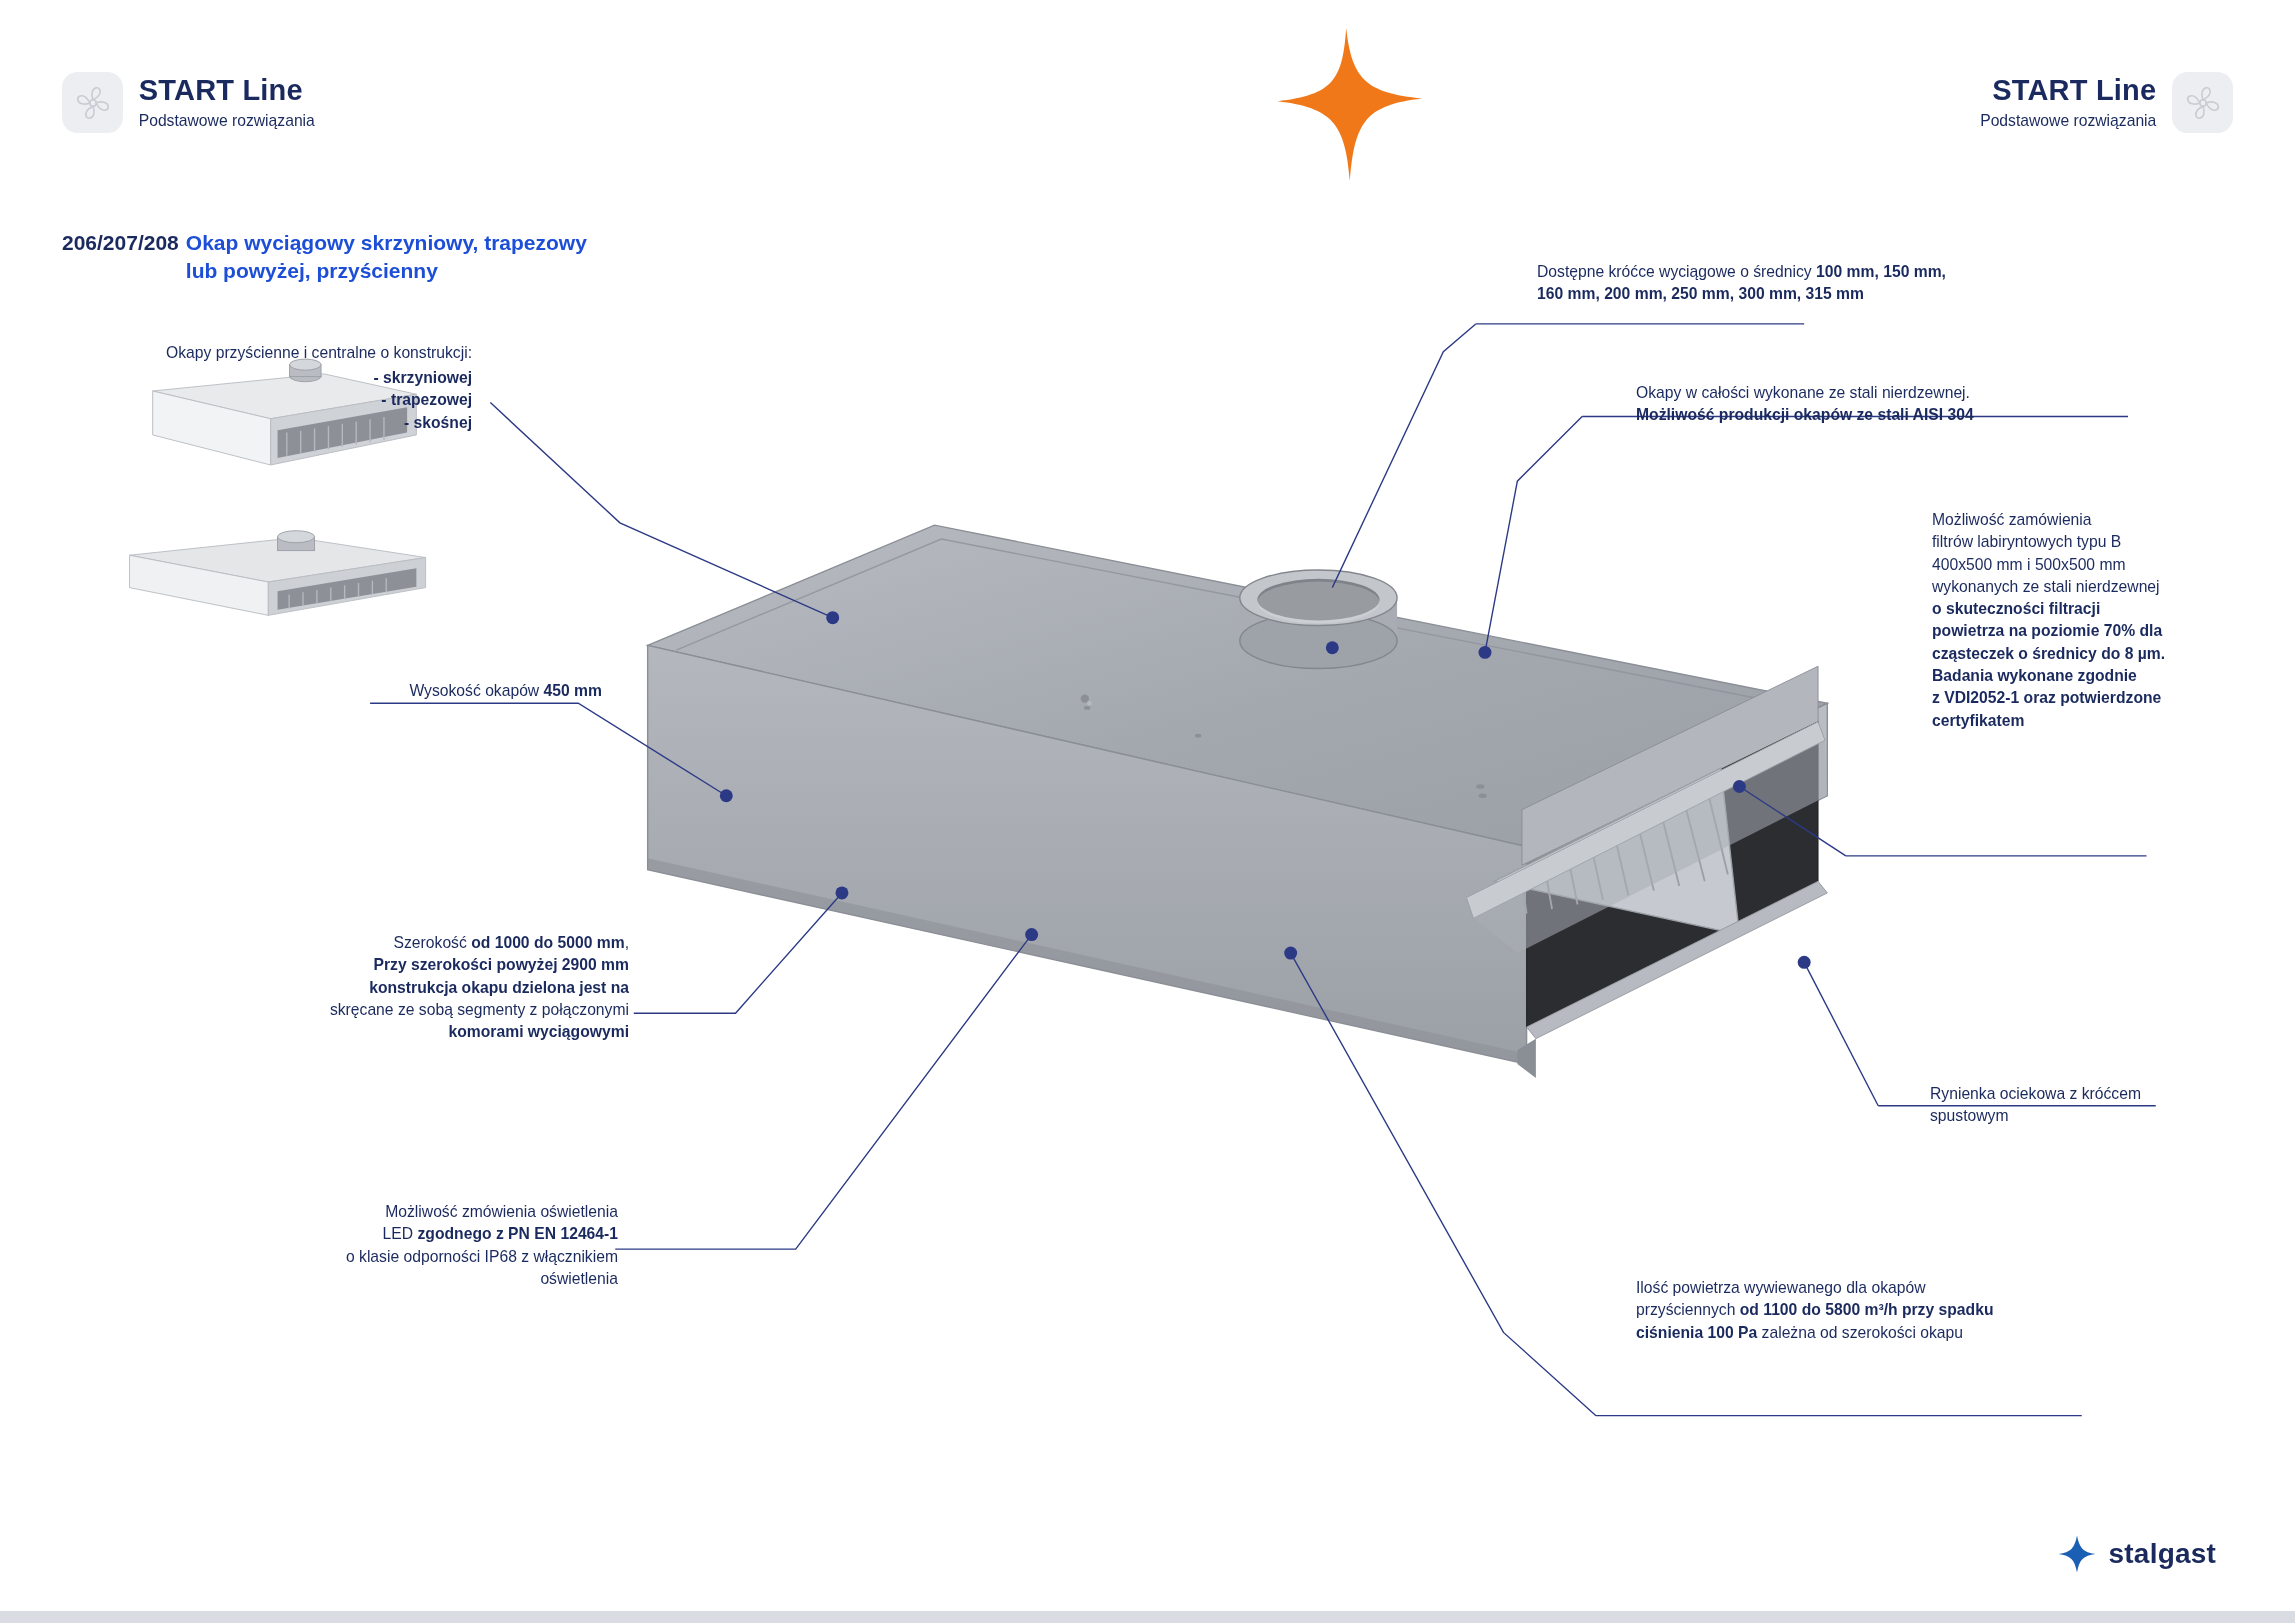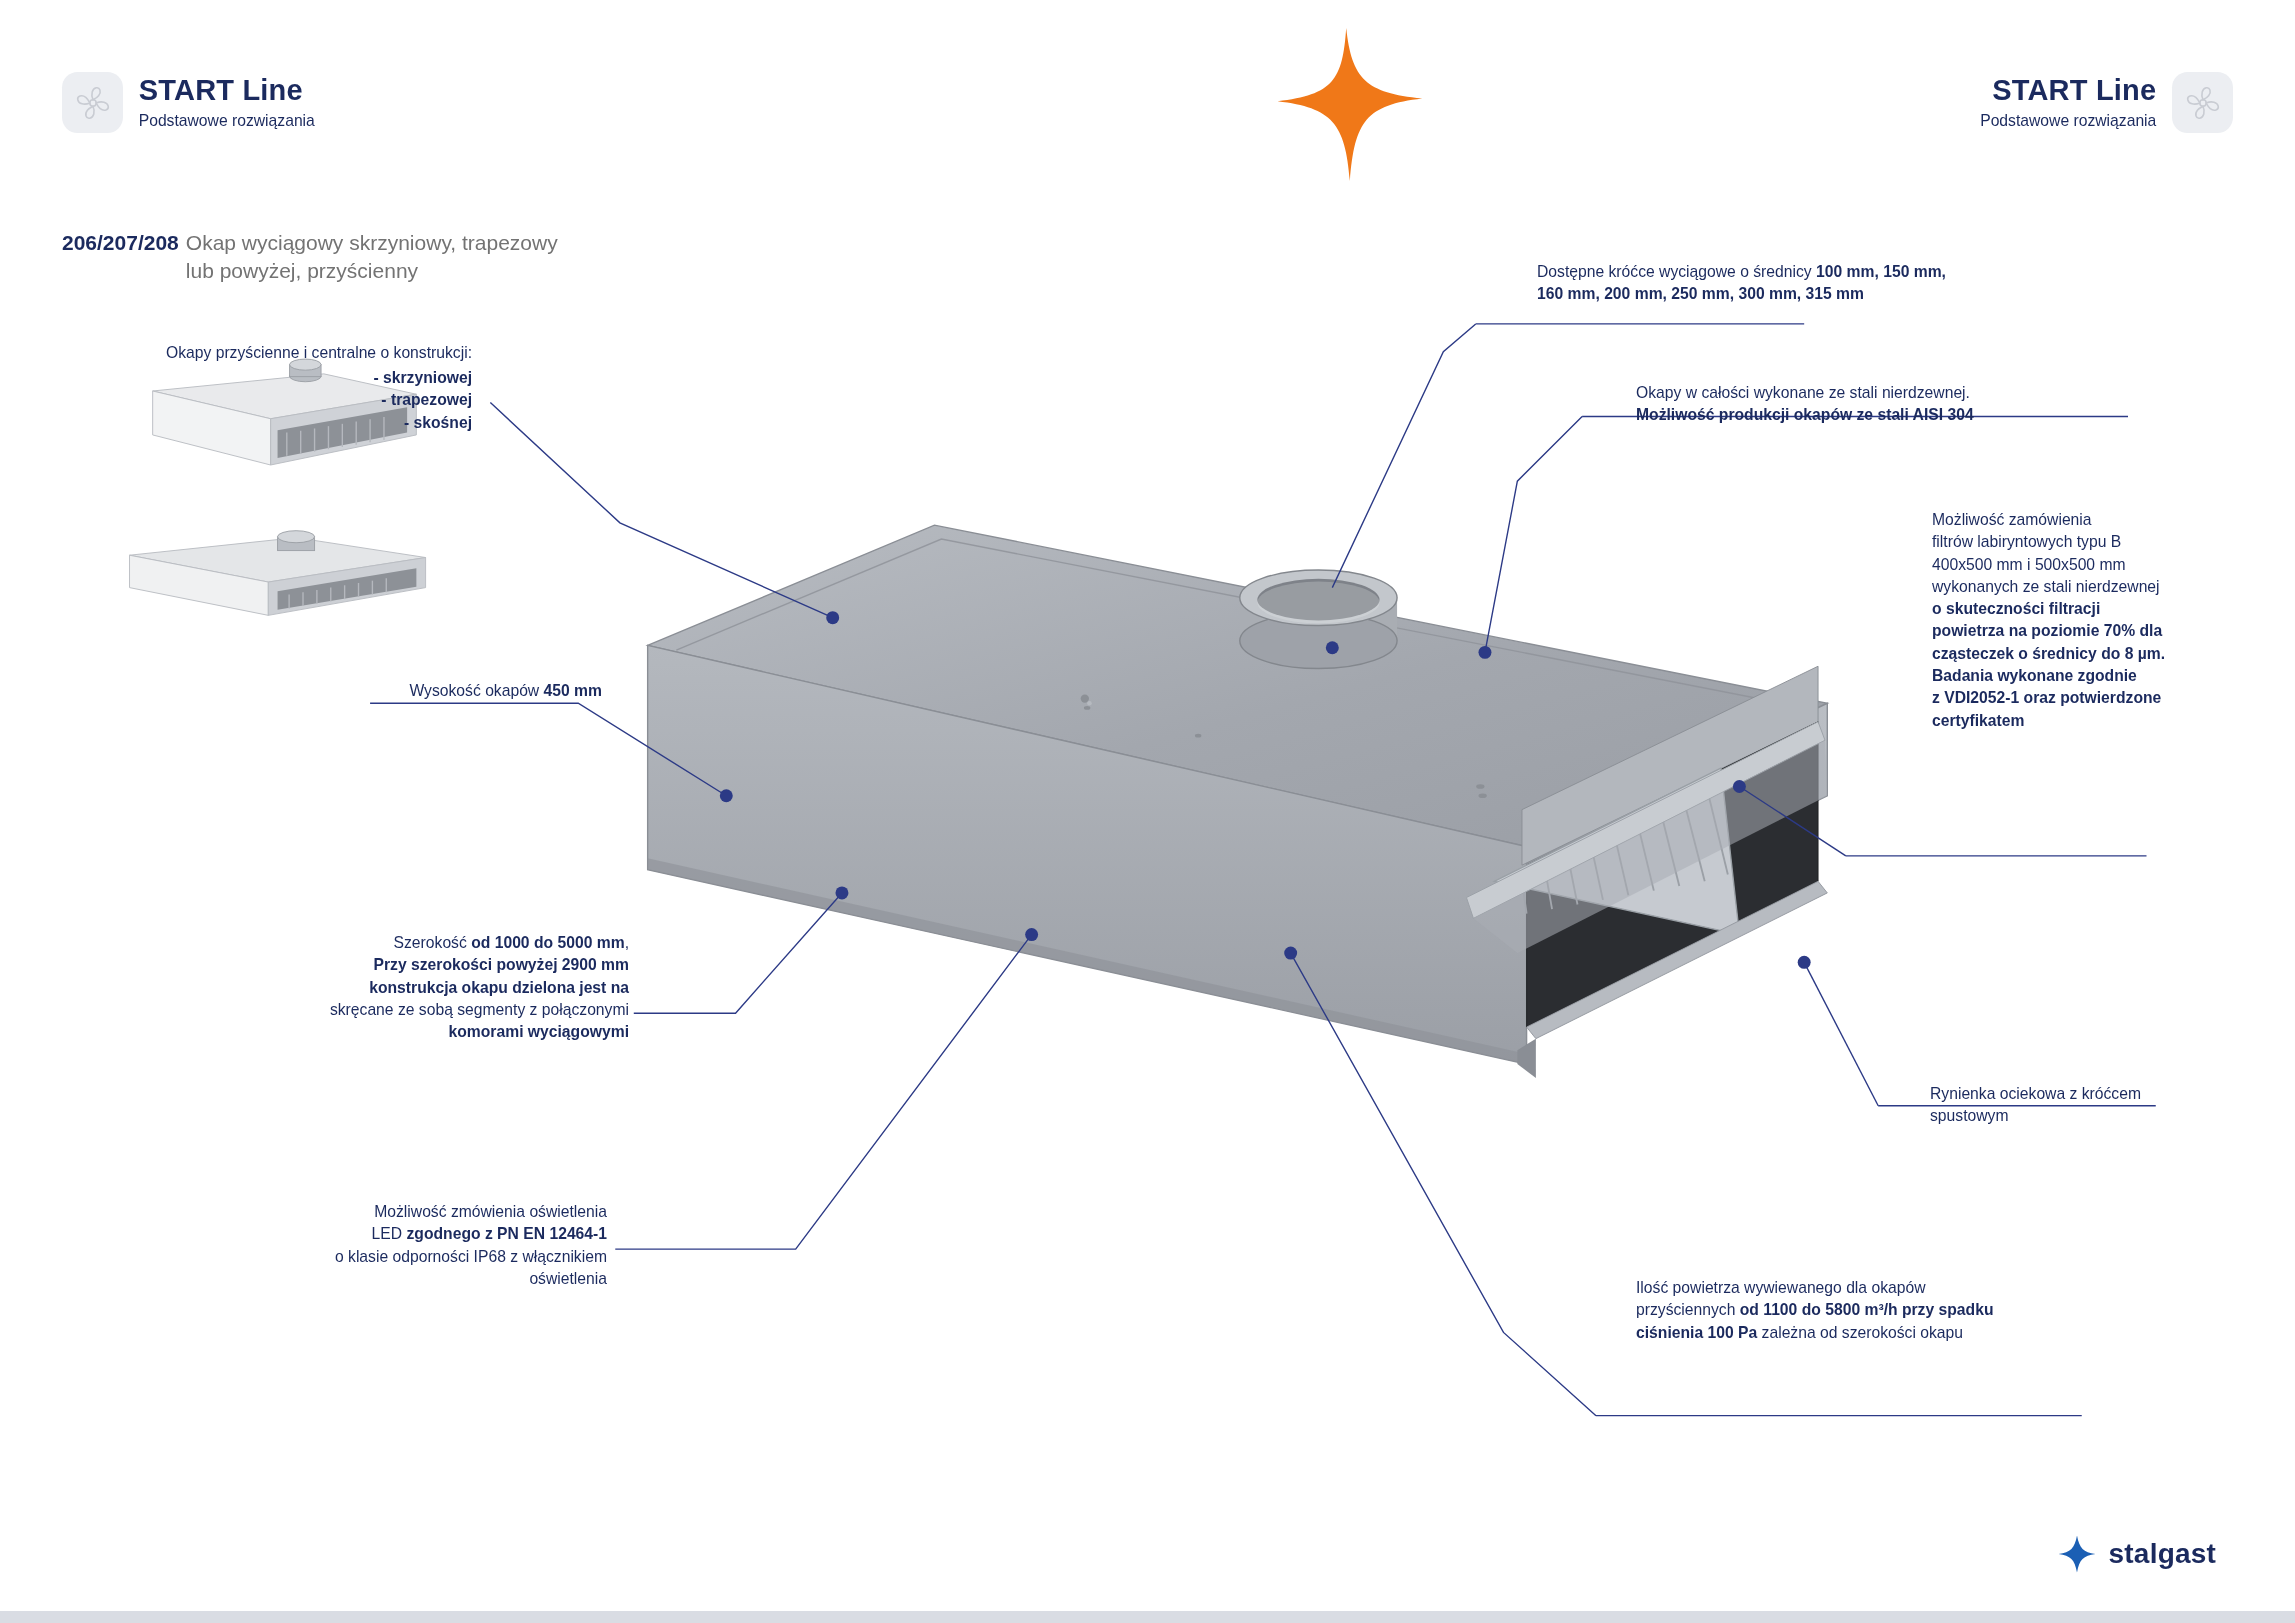--- a/index.html
+++ b/index.html
@@ -23,21 +23,21 @@
   .brand-text{display:flex;flex-direction:column;}
   .brand-right .brand-text{align-items:flex-end;}
   .brand-title{font-size:29px;font-weight:bold;color:#1b2a5e;letter-spacing:0.2px;line-height:1.05;}
   .brand-sub{font-size:15.7px;color:#1b2a5e;margin-top:5.6px;}
 
   .star{position:absolute;left:1259px;top:28px;width:167px;height:153px;}
 
   
   .headline{position:absolute;left:62px;top:229px;width:814px;}
   .headline .code{font-size:21px;font-weight:bold;color:#1b2a5e;line-height:1.33;}
-  .headline .title{font-size:21px;font-weight:normal;color:#737373;line-height:1.33;}
+  .headline .title{font-size:21px;font-weight:bold;color:#1d4ed8;line-height:1.33;}
   .headline-row{display:flex;gap:7px;}
   .headline-row .title{max-width:648px;}
 
   
   .note{position:absolute;font-size:15.7px;line-height:1.42;color:#1b2a5e;}
   .note b{font-weight:bold;}
   .right{text-align:right;}
   .left{text-align:left;margin-left:40px;}
 
   svg.lines{position:absolute;left:0;top:0;width:2295px;height:1623px;pointer-events:none;}
@@ -261,21 +261,21 @@
   </div>
 
   <div class="note right" style="left:139px;top:932px;width:490px;">
     <div><span>Szerokość </span><b>od 1000 do 5000 mm</b><span>,</span></div>
     <div style="font-weight:bold;">Przy szerokości powyżej 2900 mm</div>
     <div style="font-weight:bold;">konstrukcja okapu dzielona jest na</div>
     <div style="font-weight:normal;text-align:right;">skręcane ze sobą segmenty z połączonymi</div>
     <div style="font-weight:bold;">komorami wyciągowymi</div>
   </div>
 
-  <div class="note right" style="left:130px;top:1201px;width:477px;">
+  <div class="note right" style="left:141px;top:1201px;width:477px;">
     <div>Możliwość zmówienia oświetlenia</div>
     <div><span>LED </span><b>zgodnego z PN EN 12464-1</b></div>
     <div>o klasie odporności IP68 z włącznikiem</div>
     <div>oświetlenia</div>
   </div>
 
   <div class="note left" style="left:1497px;top:261px;width:694px;">
     <div><span>Dostępne króćce wyciągowe o średnicy </span><b>100 mm, 150 mm,</b></div>
     <div><b>160 mm, 200 mm, 250 mm, 300 mm, 315 mm</b></div>
   </div>

